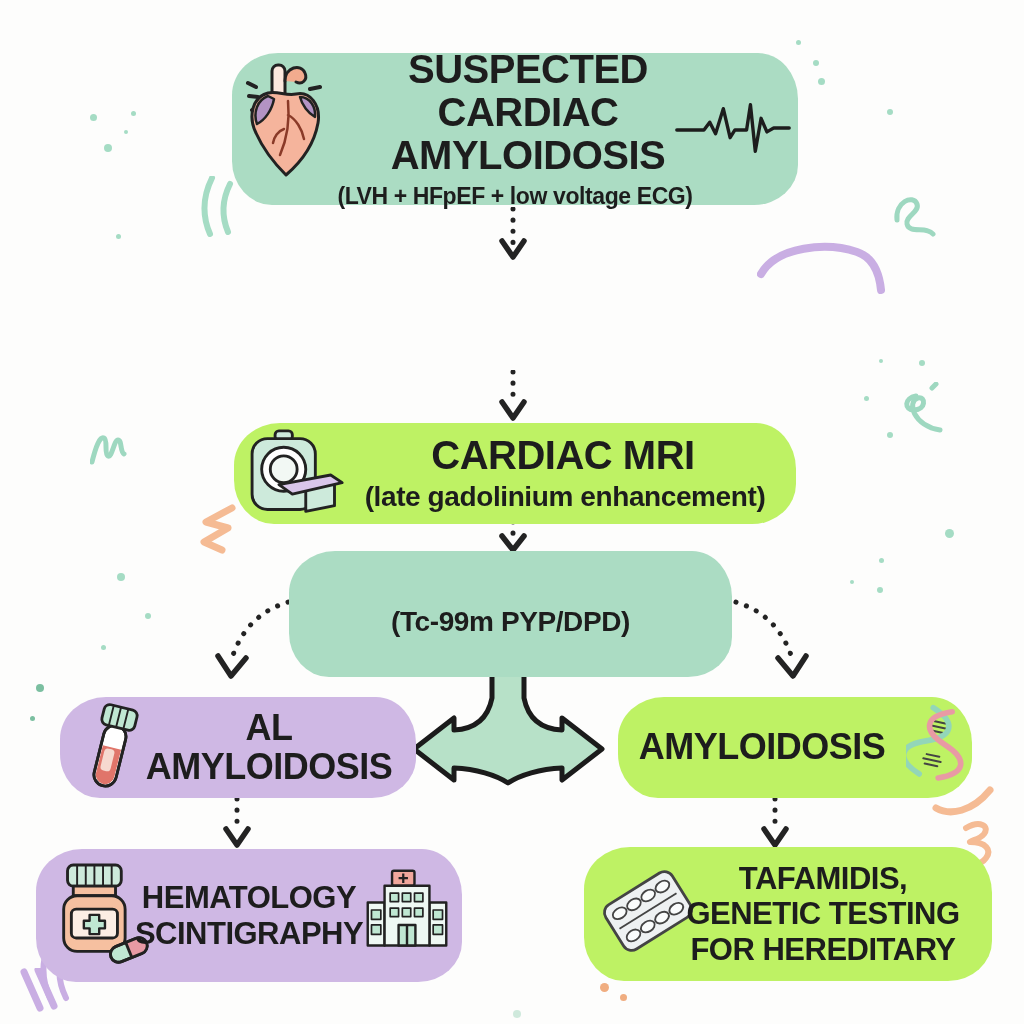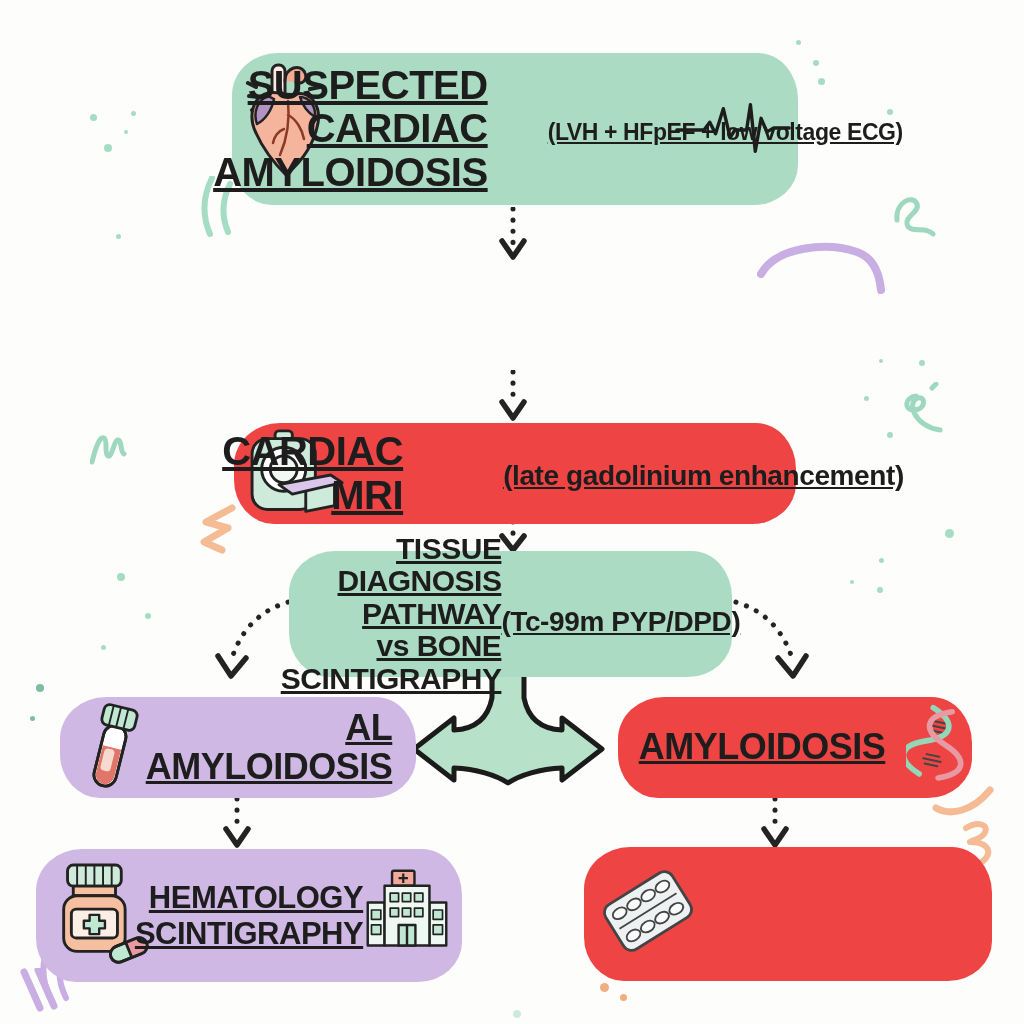--- a/index.html
+++ b/index.html
@@ -1,22 +1,22 @@
 <!DOCTYPE html>
 <html><head>
 <meta charset="utf-8">
 <style>
   html,body{margin:0;padding:0;background:#fbfbfa;}
   #canvas{position:relative;width:1024px;height:1024px;background:#fdfdfc;overflow:hidden;
           font-family:"Liberation Sans",sans-serif;color:#1d1d1d;}
-  .node{position:absolute;display:flex;flex-direction:row;align-items:center;justify-content:center;
-        text-align:right;z-index:3;border-radius:46px 40px 44px 40px / 42px 46px 40px 44px;text-decoration:underline;}
+  .node{position:absolute;display:flex;flex-direction:column;align-items:center;justify-content:center;
+        text-align:center;z-index:3;border-radius:46px 40px 44px 40px / 42px 46px 40px 44px;}
   .green{background:#abdcc3;}
   .purple{background:#cfb8e4;}
-  .peach{background:#ef4444;}
+  .peach{background:#bef264;}
   .title{font-weight:bold;letter-spacing:-0.5px;line-height:1.08;z-index:2;}
   .subtitle{font-weight:bold;letter-spacing:-0.4px;white-space:nowrap;z-index:2;}
   .icon{position:absolute;z-index:1;line-height:0;}
   .arrow{position:absolute;z-index:2;line-height:0;}
   .decor{position:absolute;z-index:1;line-height:0;}
   .dot{position:absolute;border-radius:50%;z-index:1;}
   .dotline{stroke:#232323;stroke-width:5;stroke-linecap:round;stroke-dasharray:0.1 11;fill:none;}
   .ahead{stroke:#232323;stroke-width:5.5;fill:none;stroke-linecap:round;stroke-linejoin:round;}
   .squig{fill:none;stroke-linecap:round;stroke-linejoin:round;}
 </style>
@@ -191,24 +191,20 @@
           <path d="M58,64 L58,86 L88,80 L88,56 Z" fill="#cdeadb"></path>
           <path d="M30,58 L84,48 L96,56 L44,68 Z" fill="#d9c6ea"></path>
         </g>
       </svg>
     </span>
     <div class="title" style="font-size:40px;padding-left:96px;">CARDIAC MRI</div>
     <div class="subtitle" style="font-size:28px;margin-top:4px;padding-left:100px;">(late gadolinium enhancement)</div>
   </div>
 
   <div class="node green" style="left:289px;top:551px;width:443px;height:126px;">
-    <div class="title" style="font-size:30px;">
-      <div>TISSUE DIAGNOSIS PATHWAY</div>
-      <div>vs BONE SCINTIGRAPHY</div>
-    </div>
     <div class="subtitle" style="font-size:28px;margin-top:16px;">(Tc-99m PYP/DPD)</div>
   </div>
 
   <div class="node purple" style="left:60px;top:697px;width:356px;height:101px;">
     <span class="icon" style="left:22px;top:3px;">
       <svg width="60" height="95" viewBox="0 0 64 100">
         <g transform="rotate(14 32 50)" stroke="#222" stroke-width="3" stroke-linejoin="round">
           <rect x="20" y="26" width="24" height="66" rx="12" fill="#ffffff"></rect>
           <path d="M22,50 h20 v30 a10,10 0 0 1 -20,0 Z" fill="#e0756a" stroke="none"></path>
           <rect x="25" y="52" width="11" height="24" rx="4" fill="#f6d9cf" stroke="none"></rect>
@@ -297,15 +293,20 @@
           <ellipse cx="51" cy="46" rx="8" ry="5.5" fill="#fafcfc" stroke-width="2"></ellipse>
           <ellipse cx="69" cy="46" rx="8" ry="5.5" fill="#fafcfc" stroke-width="2"></ellipse>
           <ellipse cx="87" cy="46" rx="8" ry="5.5" fill="#fafcfc" stroke-width="2"></ellipse>
           <ellipse cx="33" cy="74" rx="8" ry="5.5" fill="#fafcfc" stroke-width="2"></ellipse>
           <ellipse cx="51" cy="74" rx="8" ry="5.5" fill="#fafcfc" stroke-width="2"></ellipse>
           <ellipse cx="69" cy="74" rx="8" ry="5.5" fill="#fafcfc" stroke-width="2"></ellipse>
           <ellipse cx="87" cy="74" rx="8" ry="5.5" fill="#fafcfc" stroke-width="2"></ellipse>
         </g>
       </svg>
     </span>
+    <div class="title" style="font-size:31px;line-height:1.15;padding-left:96px;padding-right:26px;">
+      <div>TAFAMIDIS,</div>
+      <div>GENETIC TESTING</div>
+      <div>FOR HEREDITARY</div>
+    </div>
   </div>
 
 </div>
 
 </body></html>

